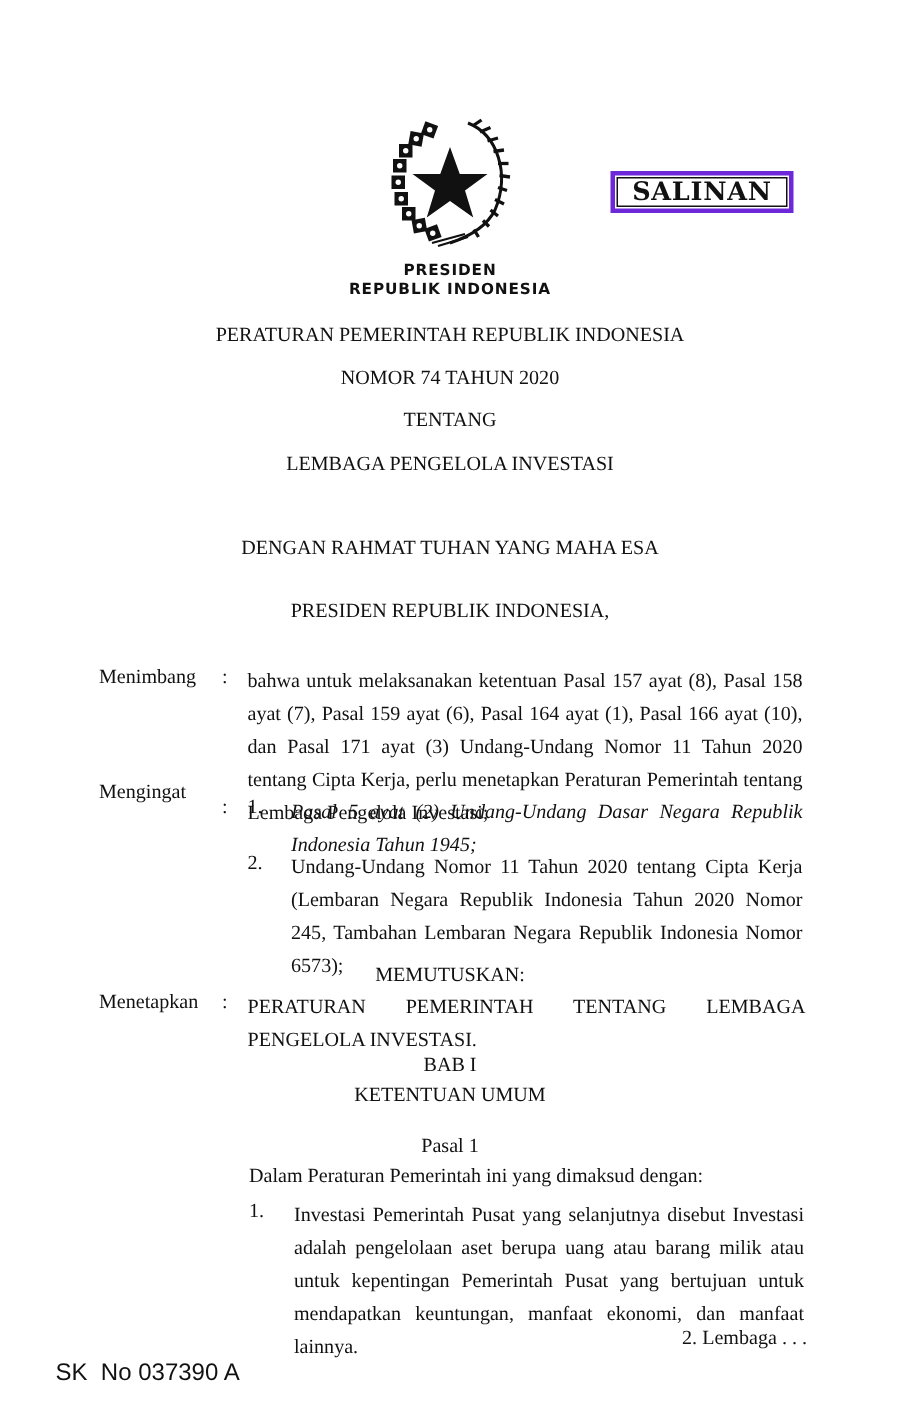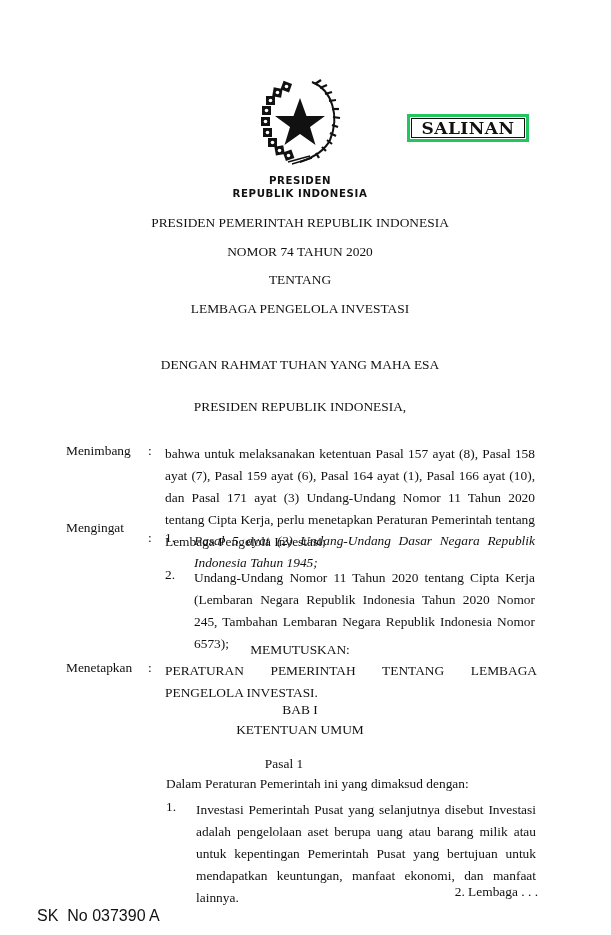--- a/index.html
+++ b/index.html
@@ -2,21 +2,21 @@
 <html><head>
 <meta charset="utf-8">
 <style>
   html, body { margin: 0; padding: 0; background: #ffffff; }
   body { width: 611px; height: 935px; position: relative; overflow: hidden;
          font-family: "DejaVu Serif", "Liberation Serif", serif; color: #111; }
   .abs { position: absolute; }
   .serif { font-family: "Liberation Serif", "DejaVu Serif", serif; font-size: 13.4px; }
   .center { text-align: center; }
   .emblem { left: 252px; top: 76px; width: 96px; height: 92px; }
-  .salinan { left: 407px; top: 114px; width: 122px; height: 28px; border: 3px solid #22c55e;
+  .salinan { left: 407px; top: 114px; width: 122px; height: 28px; border: 3px solid #6d28d9;
              box-sizing: border-box; display: flex; align-items: center; justify-content: center;
              font-family: "DejaVu Serif", serif; font-weight: bold; font-size: 17px; letter-spacing: 0.5px; }
   .salinan::before { content: ""; position: absolute; inset: 1px; border: 1px solid #111; }
   .pres { font-family: "DejaVu Sans", sans-serif; font-weight: bold; font-size: 10.2px; letter-spacing: 0.6px; }
   .line { white-space: nowrap; }
   .label { font-family: "Liberation Serif", serif; font-size: 13.4px; }
   .justify { text-align: justify; text-align-last: left; font-family: "Liberation Serif", serif; font-size: 13.4px; line-height: 22px; }
   .footer { font-family: "Liberation Sans", sans-serif; font-size: 16px; }
 </style>
 </head>
@@ -66,21 +66,21 @@
 
     <polygon fill="#111" points="48,22 54.5,40 73,40 58,51 63.5,69 48,58 32.5,69 38,51 23,40 41.5,40"></polygon>
   </svg>
 </div>
 
 <div class="abs salinan">SALINAN</div>
 
 <div class="abs center pres" style="left:200px; top:175px; width:200px;">PRESIDEN</div>
 <div class="abs center pres" style="left:200px; top:188px; width:200px;">REPUBLIK INDONESIA</div>
 
-<div class="abs center serif line" style="left:100px; top:215px; width:400px;">PRESIDEN PEMERINTAH REPUBLIK INDONESIA</div>
+<div class="abs center serif line" style="left:100px; top:215px; width:400px;">PERATURAN PEMERINTAH REPUBLIK INDONESIA</div>
 <div class="abs center serif line" style="left:100px; top:244px; width:400px;">NOMOR 74 TAHUN 2020</div>
 <div class="abs center serif line" style="left:100px; top:272px; width:400px;">TENTANG</div>
 <div class="abs center serif line" style="left:100px; top:301px; width:400px;text-align:center;">LEMBAGA PENGELOLA INVESTASI</div>
 
 <div class="abs center serif line" style="left:100px; top:357px; width:400px;">DENGAN RAHMAT TUHAN YANG MAHA ESA</div>
 <div class="abs center serif line" style="left:100px; top:399px; width:400px;">PRESIDEN REPUBLIK INDONESIA,</div>
 
 <div class="abs label" style="left:66px; top:443px;">Menimbang</div>
 <div class="abs label" style="left:148px; top:443px;">:</div>
 <div class="abs justify" style="left:165px; top:443px; width:370px;">bahwa untuk melaksanakan ketentuan Pasal 157 ayat (8), Pasal 158 ayat (7), Pasal 159 ayat (6), Pasal 164 ayat (1), Pasal 166 ayat (10), dan Pasal 171 ayat (3) Undang-Undang Nomor 11 Tahun 2020 tentang Cipta Kerja, perlu menetapkan Peraturan Pemerintah tentang Lembaga Pengelola Investasi;</div>
@@ -94,19 +94,19 @@
 
 <div class="abs center serif line" style="left:200px; top:642px; width:200px;">MEMUTUSKAN:</div>
 
 <div class="abs label" style="left:66px; top:660px;">Menetapkan</div>
 <div class="abs label" style="left:148px; top:660px;">:</div>
 <div class="abs justify" style="left:165px; top:660px; width:372px;">PERATURAN PEMERINTAH TENTANG LEMBAGA PENGELOLA INVESTASI.</div>
 
 <div class="abs center serif line" style="left:200px; top:702px; width:200px;">BAB I</div>
 <div class="abs center serif line" style="left:200px; top:722px; width:200px;">KETENTUAN UMUM</div>
 
-<div class="abs center serif line" style="left:184px; top:756px; width:200px;">Pasal 1</div>
+<div class="abs center serif line" style="left:200px; top:756px; width:200px;">Pasal 1</div>
 <div class="abs serif line" style="left:166px; top:776px;">Dalam Peraturan Pemerintah ini yang dimaksud dengan:</div>
 <div class="abs label" style="left:166px; top:799px;">1.</div>
 <div class="abs justify" style="left:196px; top:799px; width:340px;">Investasi Pemerintah Pusat yang selanjutnya disebut Investasi adalah pengelolaan aset berupa uang atau barang milik atau untuk kepentingan Pemerintah Pusat yang bertujuan untuk mendapatkan keuntungan, manfaat ekonomi, dan manfaat lainnya.</div>
 <div class="abs serif line" style="right:73px; top:884px;">2. Lembaga . . .</div>
 
 <div class="abs footer line" style="left:37px; top:907px; white-space:pre;">SK  No 037390 A</div>
 
 </body></html>

